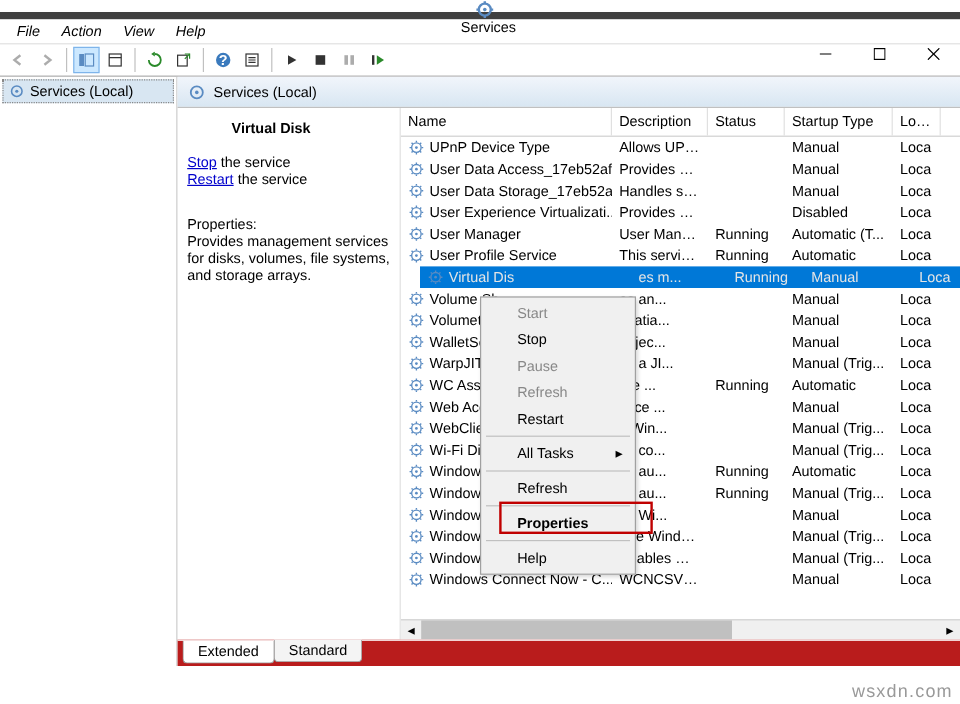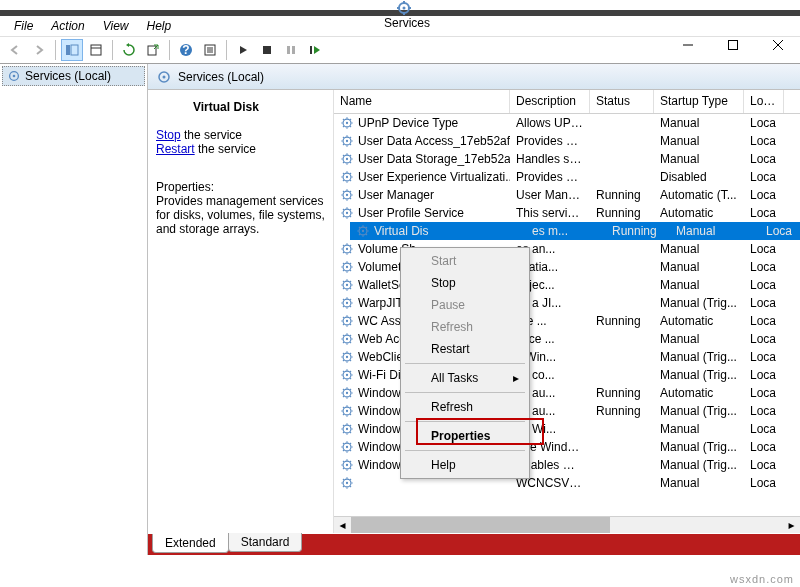--- a/index.html
+++ b/index.html
@@ -66,21 +66,21 @@
 .tab { padding: 2px 12px; border: 1px solid #a0a0a0; border-top: none; border-radius: 0 0 4px 4px; margin-right: -1px; background: #fff; position: relative; }
 .tab.inactive { background: #f4f4f4; top: -1px; }
 
 
 .hscroll { height: 17px; background: #f0f0f0; border-top: 1px solid #d0d0d0; display: flex; }
 .hscroll .arrow { width: 17px; display: flex; align-items: center; justify-content: center; }
 .hscroll .track { flex: 1; position: relative; }
 .hscroll .thumb { position: absolute; left: 0; width: 60%; height: 100%; background: #c0c0c0; }
 
 
-.watermark { position: absolute; bottom: 2px; right: 6px; font-size: 11px; color: #999; letter-spacing: 1px; }
+.watermark { position: absolute; bottom: 2px; right: 6px; font-size: 15px; color: #999; letter-spacing: 1px; }
 
 svg { display: block; }
 </style>
 </head>
 <body>
 
 <div class="titlebar">
   <span>
     <svg width="16" height="16" viewBox="0 0 16 16">
         <circle cx="8" cy="8" r="5" fill="none" stroke="#5a8bc2" stroke-width="2"></circle>
@@ -757,20 +757,21 @@
                       <line x1="8" y1="13" x2="8" y2="14.5"></line>
                       <line x1="1.5" y1="8" x2="3" y2="8"></line>
                       <line x1="13" y1="8" x2="14.5" y2="8"></line>
                       <line x1="3.4" y1="3.4" x2="4.5" y2="4.5"></line>
                       <line x1="11.5" y1="11.5" x2="12.6" y2="12.6"></line>
                       <line x1="3.4" y1="12.6" x2="4.5" y2="11.5"></line>
                       <line x1="11.5" y1="4.5" x2="12.6" y2="3.4"></line>
                     </g>
                   </svg>
                 </span>
+                <span>Windows Connect Now - C...</span>
               </div>
               <div class="col-desc">WCNCSVC ...</div>
               <div class="col-status"></div>
               <div class="col-startup">Manual</div>
               <div class="col-logon">Loca</div>
             </div>
           </div>
         <div class="hscroll">
           <div class="arrow">◂</div>
           <div class="track">

